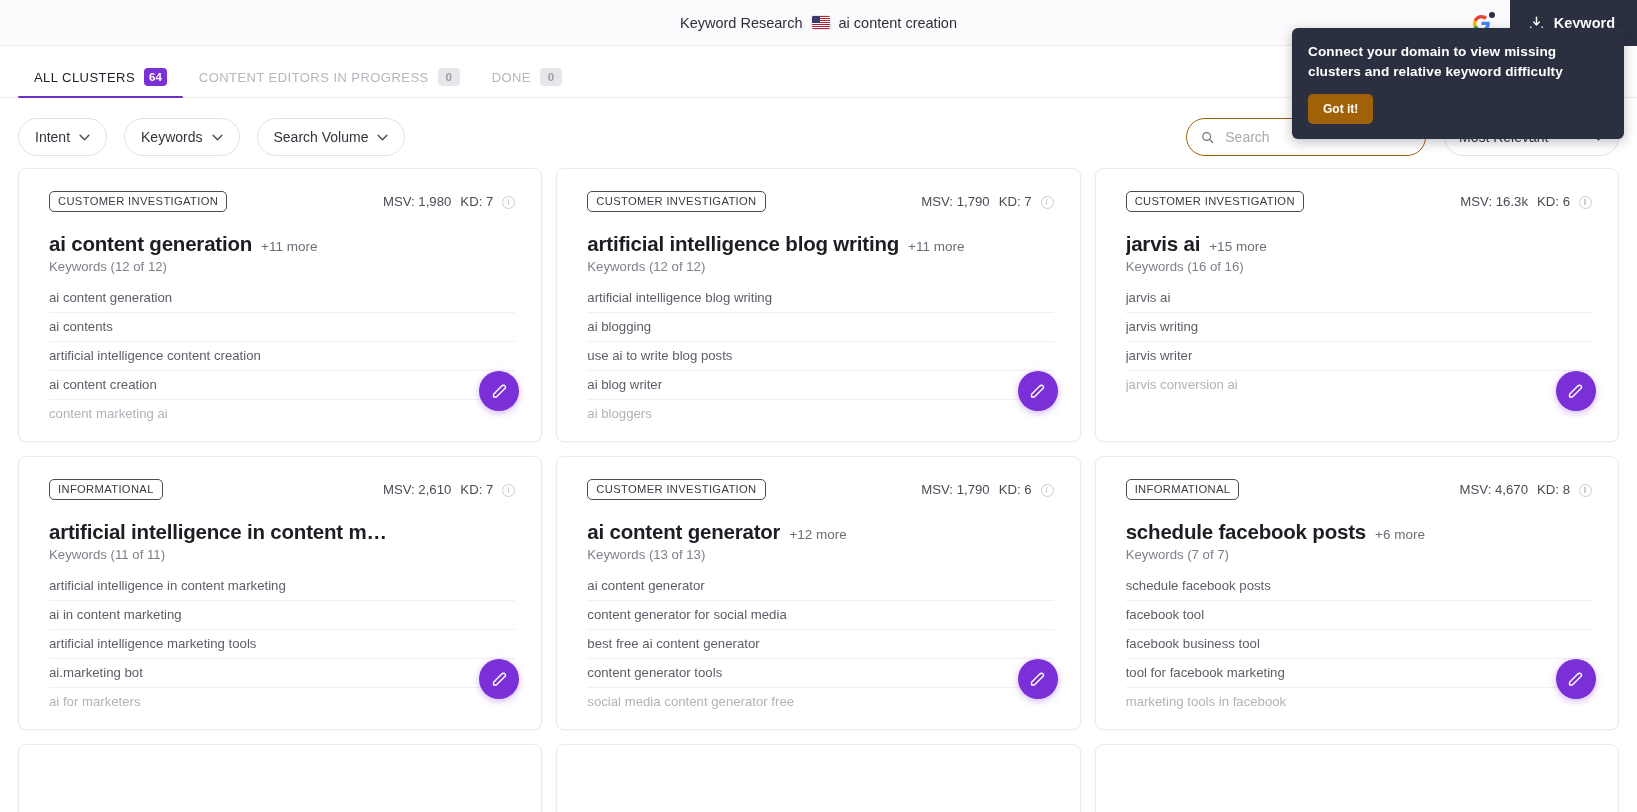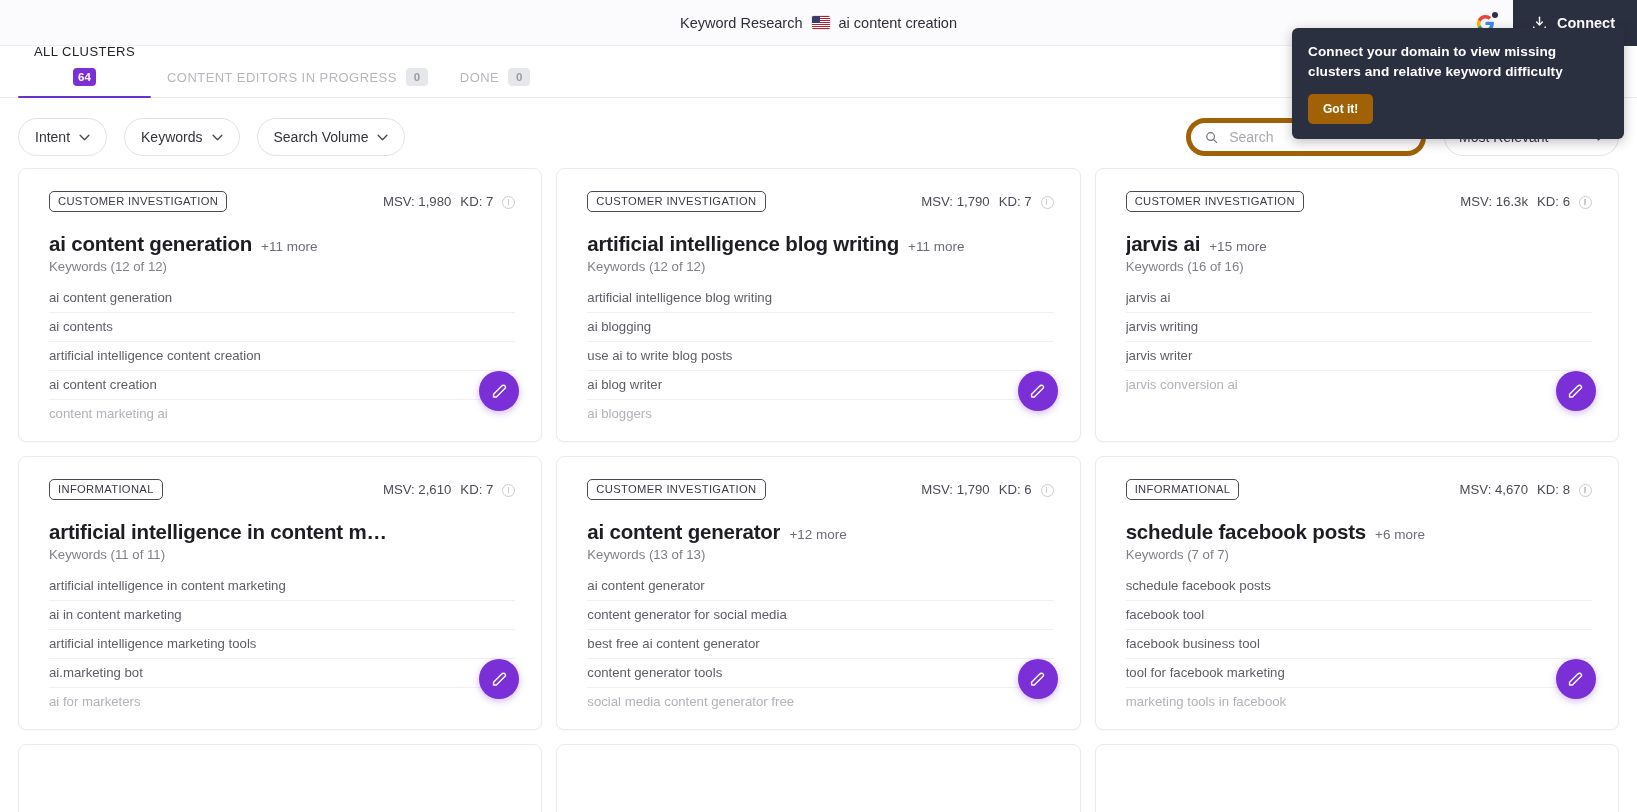--- a/index.html
+++ b/index.html
@@ -135,21 +135,21 @@
   .tab {
     display: flex;
     align-items: center;
     gap: 9px;
     padding: 0 16px 11px 16px;
     cursor: pointer;
     position: relative;
     font-size: 13px;
     letter-spacing: .45px;
   }
-  .tab.active { color: #23232b; font-weight: normal; flex-direction: column; }
+  .tab.active { color: #23232b; font-weight: normal; }
   .tab.inactive { color: #b6b7bd; }
   .tab .underline {
     position: absolute;
     left: 0; right: 0; bottom: -1px;
     height: 2.5px;
     background: #6b31c9;
     border-radius: 2px;
   }
   .tab-count {
     display: inline-flex;
@@ -193,21 +193,21 @@
     flex: 0 0 auto;
   }
   .spacer { flex: 1 1 auto; }
   .search-box {
     display: flex;
     align-items: center;
     gap: 11px;
     width: 240px;
     height: 38px;
     padding: 0 14px;
-    border: 5px solid #a16207;
+    border: 1px solid #a16207;
     border-radius: 19px;
     background: #ffffff;
     margin-right: 18px;
   }
   .search-box input {
     border: none;
     outline: none;
     font-size: 14px;
     font-family: "Liberation Sans", sans-serif;
     color: #33333c;
@@ -364,21 +364,21 @@
       </svg>
       <span class="google-dot"></span>
     </span>
 
     <button class="export-btn">
       <svg width="17" height="17" viewBox="0 0 24 24" fill="none" stroke="#ffffff" stroke-width="2" stroke-linecap="round" stroke-linejoin="round">
         <path d="M12 3v10"></path>
         <path d="M8 10l4 4 4-4"></path>
         <path d="M4 17v2a1 1 0 001 1h14a1 1 0 001-1v-2"></path>
       </svg>
-      <span>Connect</span>
+      <span>Keyword</span>
     </button>
   </div>
 
   <div class="tooltip">
     <div class="tooltip-text">Connect your domain to view missing clusters and relative keyword difficulty</div>
     <button class="tooltip-btn">Got it!</button>
   </div>
 </div>
 
 <div class="tabs-row">

